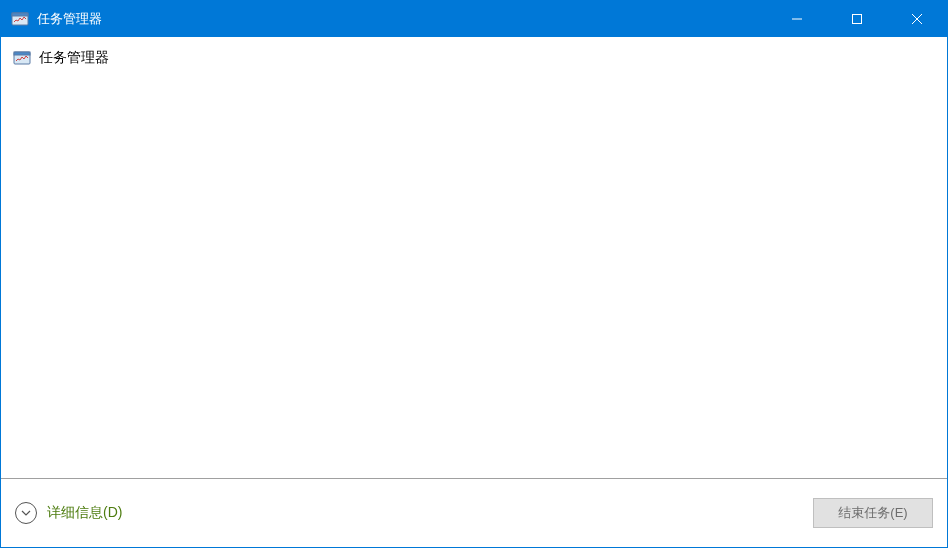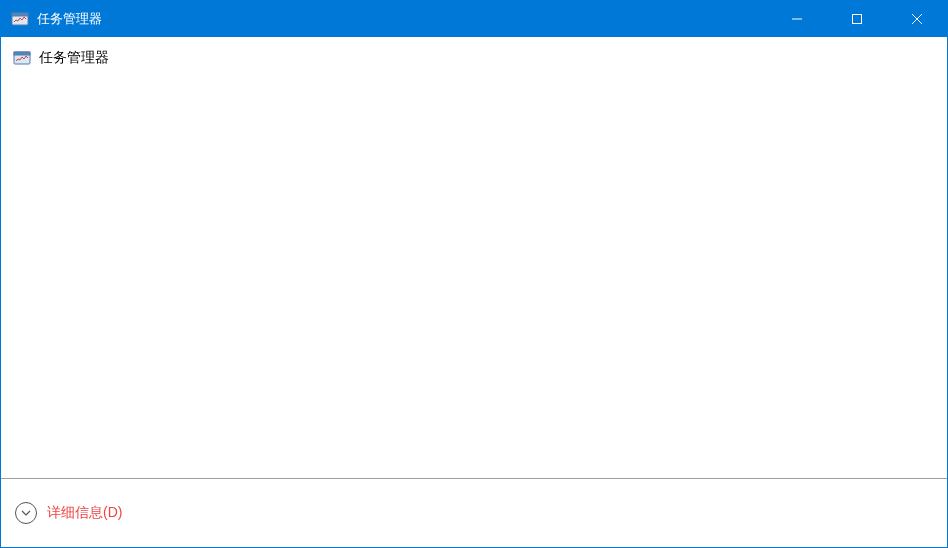--- a/index.html
+++ b/index.html
@@ -103,21 +103,21 @@
       width: 22px;
       height: 22px;
       border: 1px solid #555;
       border-radius: 50%;
       display: flex;
       align-items: center;
       justify-content: center;
     }
     .details-label {
       font-size: 14px;
-      color: #ef4444;
+      color: #4d7c0f;
     }
     .end-task-btn {
       width: 120px;
       height: 30px;
       background: #e1e1e1;
       border: 1px solid #bfbfbf;
       color: #6d6d6d;
       font-size: 13px;
       font-family: inherit;
       display: flex;
@@ -177,13 +177,16 @@
 
 <div class="footer">
   <div class="footer-left">
     <span class="expand-icon">
       <svg width="12" height="12" viewBox="0 0 12 12">
         <polyline points="2,4 6,8 10,4" fill="none" stroke="#555" stroke-width="1.2"></polyline>
       </svg>
     </span>
     <span class="details-label">详细信息(D)</span>
   </div>
+  <button class="end-task-btn">
+    <span>结束任务(E)</span>
+  </button>
 </div>
 
 </body></html>

